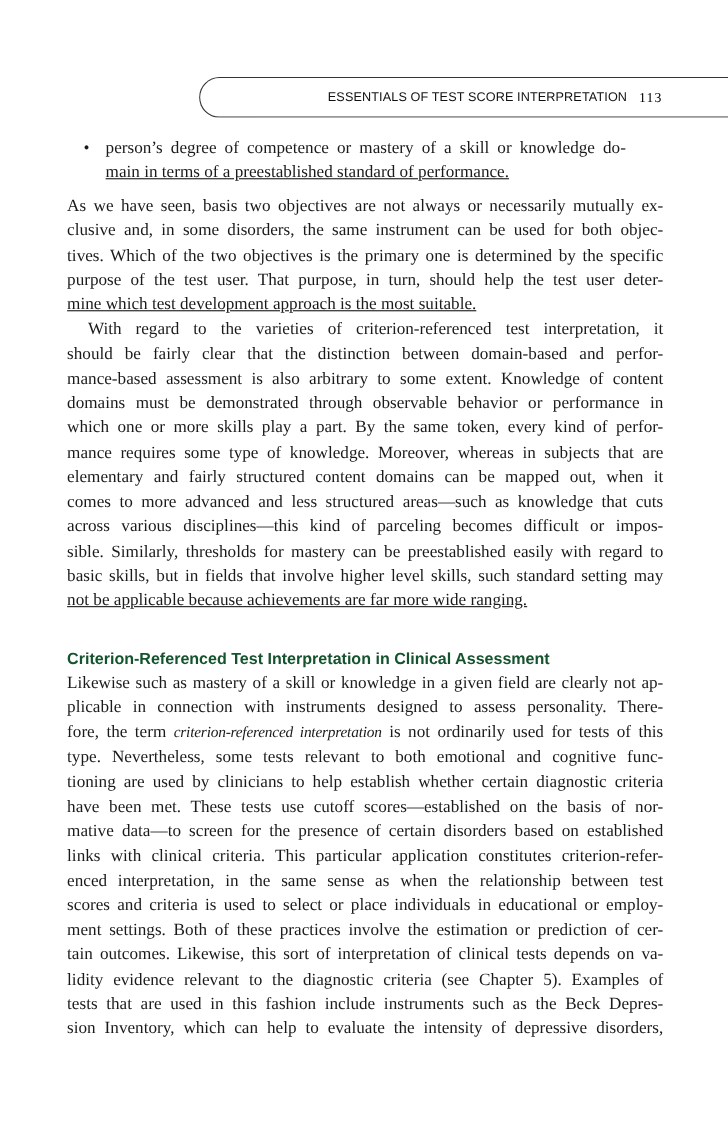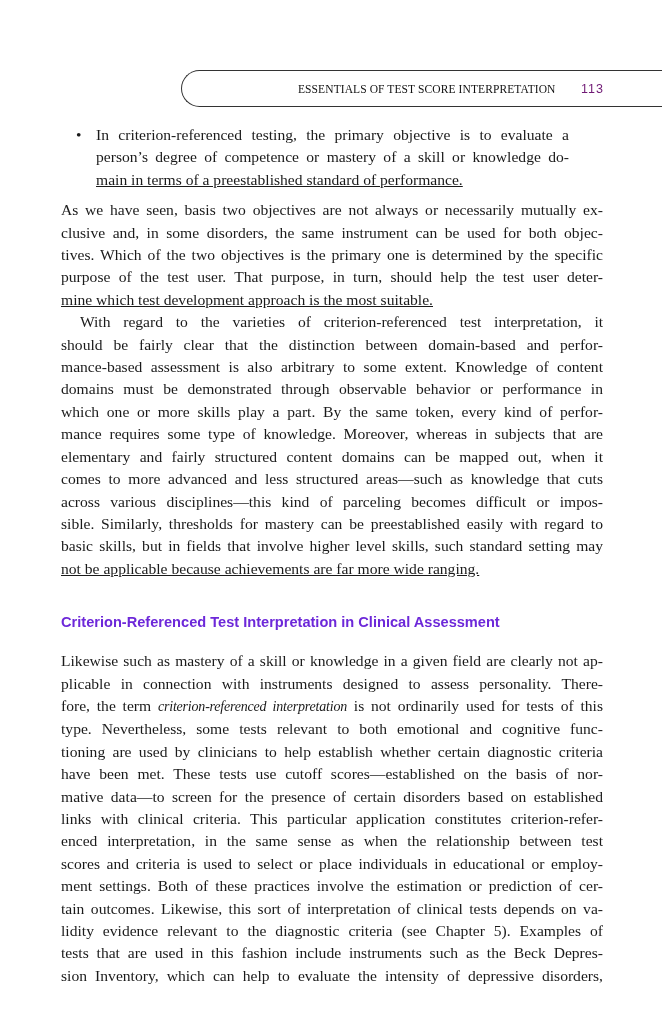--- a/index.html
+++ b/index.html
@@ -22,33 +22,33 @@
       height: 37px;
       border: 1.3px solid #333;
       border-right: none;
       border-radius: 19px 0 0 19px;
       box-sizing: border-box;
     }
     .running-head-title {
       position: absolute;
       left: 298px;
       top: 83px;
-      font-family: Liberation Serif, serif;
+      font-family: Liberation Sans, sans-serif;
       font-size: 11.5px;
       letter-spacing: 0.1px;
       color: #111;
       white-space: nowrap;
     }
     .page-number {
       position: absolute;
       left: 581px;
       top: 82px;
-      font-family: Liberation Sans, sans-serif;
+      font-family: Liberation Serif, serif;
       font-size: 12.5px;
-      color: #701a75;
+      color: #000000;
       letter-spacing: 1px;
     }
     .content {
       position: absolute;
       left: 61px;
       top: 124px;
       width: 542px;
       font-family: "Liberation Serif", serif;
       font-size: 15.6px;
       line-height: 22.4px;
@@ -71,24 +71,24 @@
       left: 15px;
       top: 0;
     }
     p {
       margin: 0;
     }
     .section-heading {
       font-family: "Liberation Sans", sans-serif;
       font-weight: bold;
       font-size: 14.6px;
-      margin: 32px 0 18px 0;
+      margin: 32px 0 0 0;
       line-height: 20px;
       text-align: left;
-      color: #6d28d9;
+      color: #14532d;
     }
     .ital {
       font-style: italic;
       font-size: 14px;
       letter-spacing: -0.2px;
     }
     .line {
       display: block;
       text-align: justify;
       text-align-last: justify;
@@ -103,21 +103,20 @@
 <body>
 
 <div class="running-head"></div>
 <div class="running-head-title">ESSENTIALS OF TEST SCORE INTERPRETATION</div>
 <div class="page-number">113</div>
 
 <div class="content">
   <ul class="bullet-list">
     <li class="bullet-item">
       <span class="bullet-mark">•</span>
-      <span class="line">In criterion-referenced testing, the primary objective is to evaluate a</span>
       <span class="line">person’s degree of competence or mastery of a skill or knowledge do-</span>
       <span class="line last">main in terms of a preestablished standard of performance.</span>
     </li>
   </ul>
 
   <p>
     <span class="line">As we have seen, basis two objectives are not always or necessarily mutually ex-</span>
     <span class="line">clusive and, in some disorders, the same instrument can be used for both objec-</span>
     <span class="line">tives. Which of the two objectives is the primary one is determined by the specific</span>
     <span class="line">purpose of the test user. That purpose, in turn, should help the test user deter-</span>

